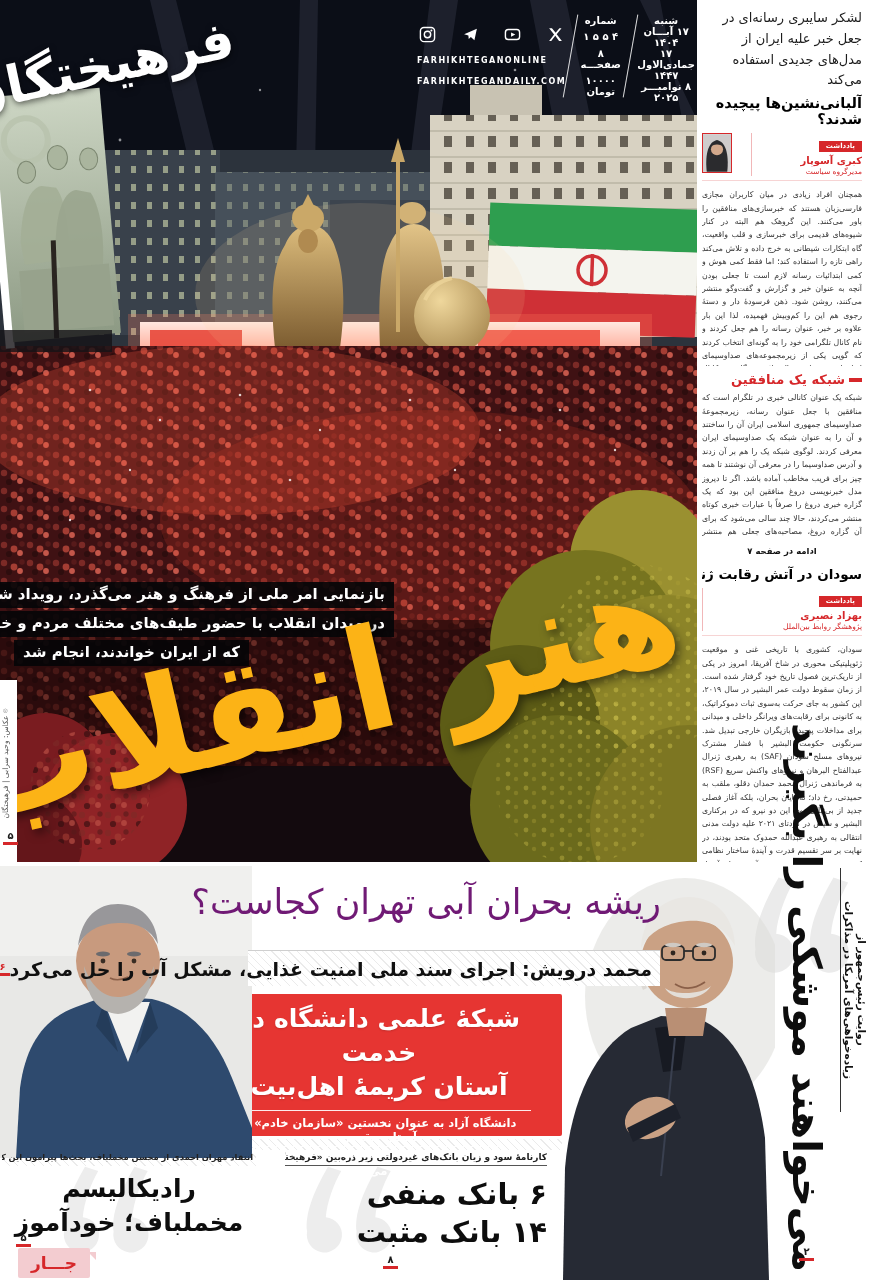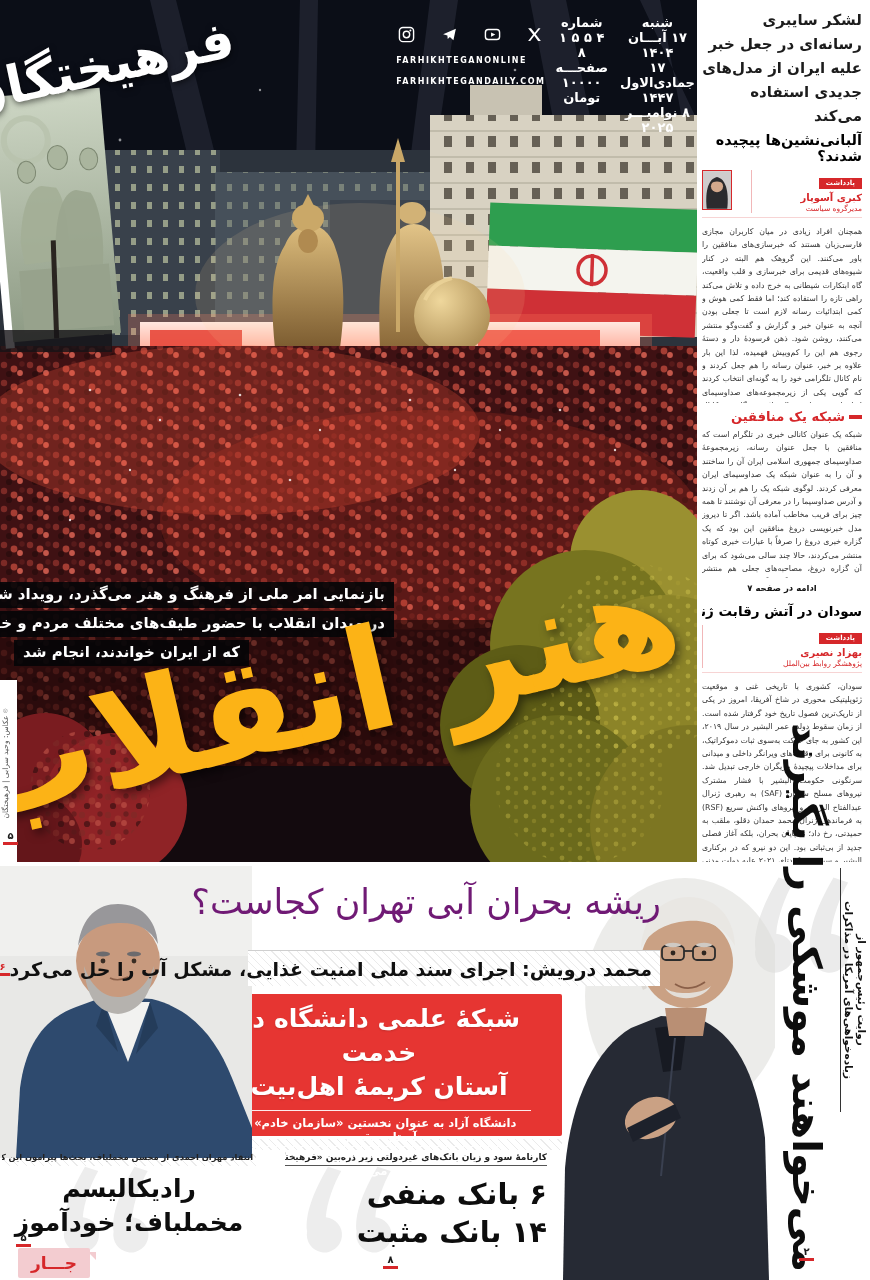--- a/index.html
+++ b/index.html
@@ -14,21 +14,21 @@
   .photo svg.scene { position:absolute; left:0; top:0; width:100%; height:100%; }
   .masthead-logo {
     position:absolute; left:-14px; top:34px; width:250px; text-align:center;
     transform:rotate(-12deg); color:#fff; font-size:52px; font-weight:bold;
     text-shadow:0 2px 6px rgba(0,0,0,.6); letter-spacing:-2px; direction:rtl; z-index:5;
   }
   .issue-info {
     position:absolute; left:415px; top:12px; width:284px; height:88px; z-index:5;
     display:flex; flex-direction:row; direction:rtl; color:#fff; align-items:stretch;
   }
-  .issue-group { flex:1; display:flex; flex-direction:column; justify-content:space-between; padding:3px 4px; font-size:13px; font-weight:bold; text-align:center; }
+  .issue-group { flex:1; display:flex; flex-direction:column; justify-content:space-between; padding:3px 4px; font-size:10px; font-weight:bold; text-align:center; }
   .issue-sep { width:1px; background:rgba(255,255,255,.85); transform:rotate(10deg); margin:2px 2px; }
   .social-group { flex:1.25; display:flex; flex-direction:column; justify-content:space-evenly; padding:2px; }
   .social-row { display:flex; justify-content:space-between; direction:ltr; padding:0 2px; }
   .social-row svg { width:17px; height:17px; }
   .latin { direction:ltr; font-size:8px; letter-spacing:1.5px; font-weight:bold; text-align:left; white-space:nowrap; }
   .lead-box { position:absolute; left:14px; top:582px; width:380px; z-index:6; text-align:left; direction:rtl; }
   .lead-line { display:inline-block; background:rgba(5,5,8,.92); color:#fff; font-size:15px; font-weight:bold; padding:3px 9px 5px; margin-bottom:3px; white-space:nowrap; }
   .main-headline {
     position:absolute; left:-5px; top:618px; width:690px; z-index:6; text-align:center;
     transform:rotate(-13deg); color:#fcb316; font-size:140px; font-weight:bold; line-height:1;
@@ -36,21 +36,21 @@
   }
   .credit-strip { position:absolute; left:0; top:680px; width:17px; height:182px; background:#fff; z-index:7; }
   .credit-text {
     position:absolute; left:-76px; top:756px; width:168px; height:15px; z-index:8;
     transform:rotate(-90deg); font-size:7.5px; color:#555; text-align:center; direction:rtl; white-space:nowrap;
   }
   .pnum { position:absolute; z-index:9; text-align:center; font-size:10px; font-weight:bold; color:#1a1a1a; line-height:1.1; }
   .pnum::after { content:""; display:block; width:15px; height:3px; background:#d6272a; margin:1px auto 0; }
   
   .rcol { position:absolute; left:702px; top:8px; width:160px; height:854px; direction:rtl; overflow:hidden; }
-  .kicker-sm { font-size:15px; font-weight:bold; color:#1c1c1c; line-height:1.6; text-align:right; }
+  .kicker-sm { font-size:13px; font-weight:normal; color:#1c1c1c; line-height:1.6; text-align:right; }
   .headline-1 { font-size:14.5px; font-weight:bold; color:#000; margin:4px 0 6px; text-align:right; }
   .author-card { display:flex; flex-direction:row-reverse; gap:19px; margin:4px 0 7px; border-bottom:1px solid #d6272a33; padding-bottom:4px; }
   .author-info { flex:1; border-left:1px solid #d6272a55; padding-left:4px; }
   .note-tag { display:inline-block; background:#d6272a; color:#fff; font-size:7px; font-weight:bold; padding:1px 7px 2px; margin-bottom:3px; }
   .author-name { font-size:10px; font-weight:bold; color:#d6272a; }
   .author-role { font-size:7.5px; color:#d6272a; margin-top:1px; }
   .avatar { width:30px; height:40px; border:1px solid #d6272a; background:#ddd; flex:0 0 auto; }
   .body-text { font-size:7.8px; color:#333; line-height:1.72; text-align:justify; overflow:hidden; }
   .subhead-red { display:flex; align-items:center; gap:4px; color:#d6272a; font-size:13px; font-weight:bold; margin:6px 0 4px; }
   .red-dash { width:13px; height:4px; background:#d6272a; flex:0 0 auto; }

